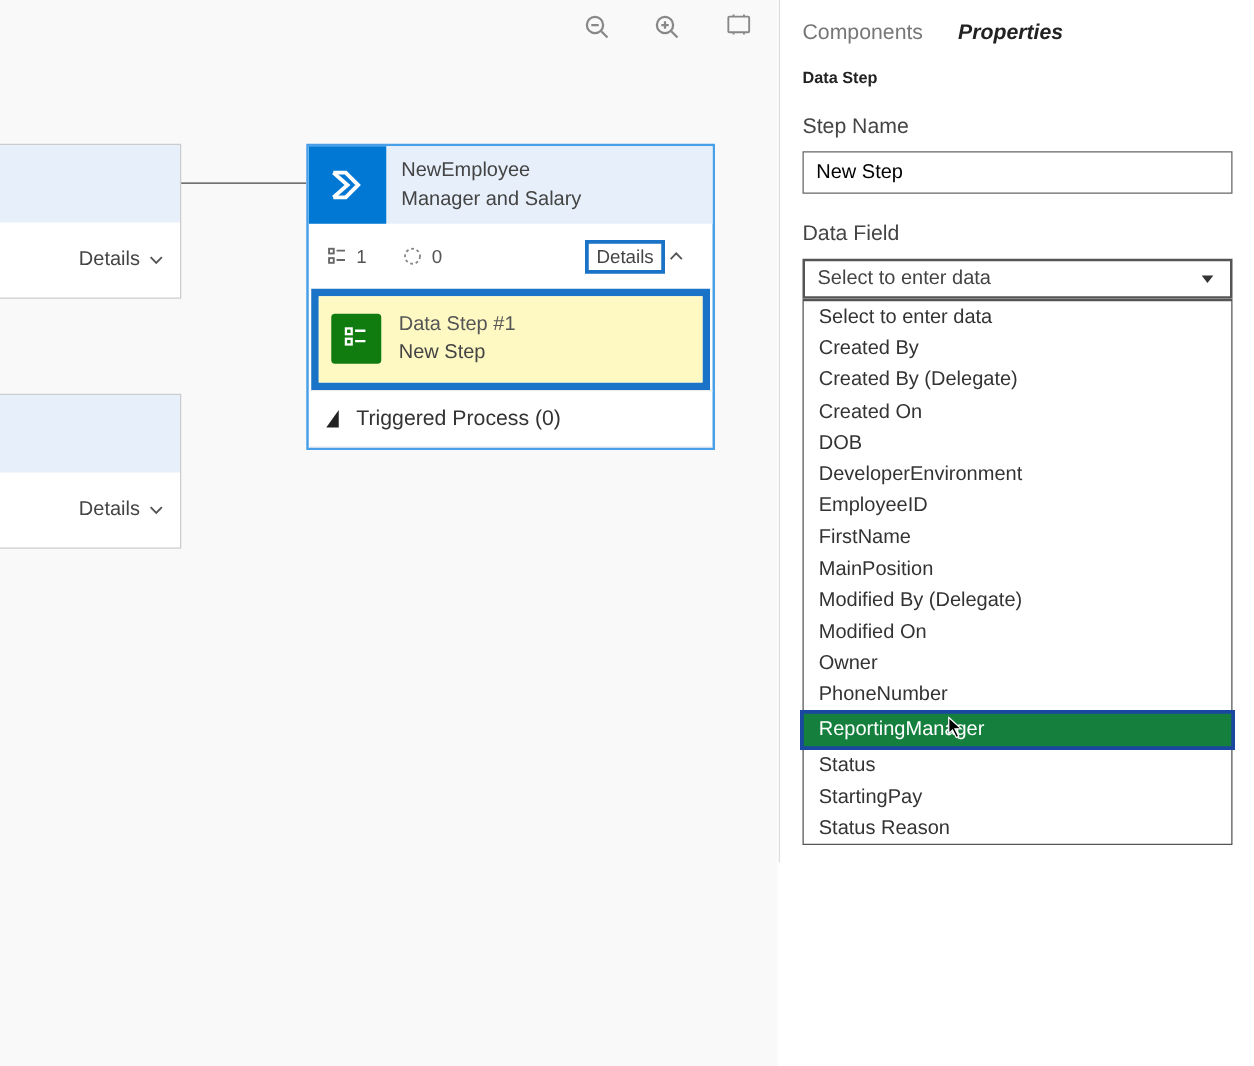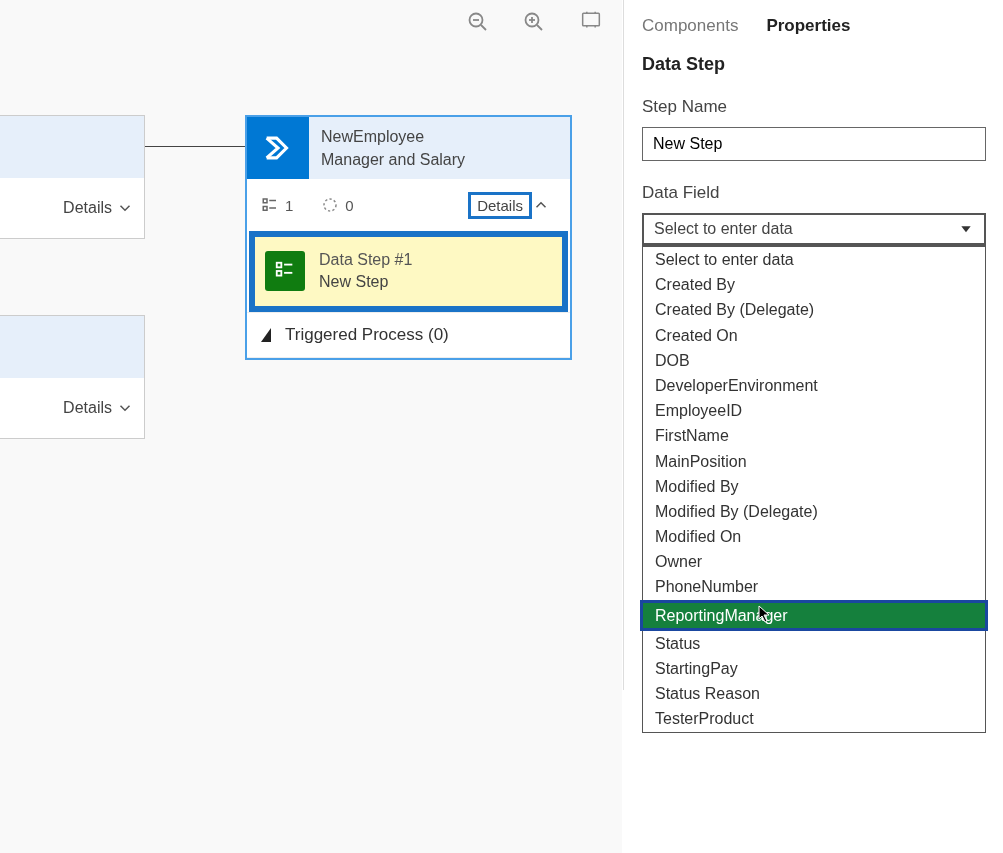--- a/index.html
+++ b/index.html
@@ -150,22 +150,22 @@
     border-left: 1px solid #ddd;
     padding: 0 0 0 18px;
   }
   .tabs {
     display: flex;
     gap: 28px;
     padding: 16px 0 18px 0;
     font-size: 17px;
   }
   .tab-inactive { color: #777; }
-  .tab-active { color: #222; font-weight: 600; }
-  .panel-title { font-size: 18px; font-weight: 600; color:#222; margin-bottom: 22px;}
+  .tab-active { color: #222; font-weight: 600; font-style: italic; }
+  .panel-title { font-size: 13px; font-weight: 600; color:#222; margin-bottom: 22px;}
   .field-label { font-size: 17px; color:#444; margin-bottom: 10px;}
   .text-input {
     width: 344px;
     border: 1px solid #666;
     padding: 7px 10px;
     font-size: 16px;
     font-family: inherit;
     margin-bottom: 22px;
   }
   .select-box {
@@ -333,26 +333,24 @@
   <div class="dropdown-list" id="dd-list">
       <div class="dd-item">Select to enter data</div>
       <div class="dd-item">Created By</div>
       <div class="dd-item">Created By (Delegate)</div>
       <div class="dd-item">Created On</div>
       <div class="dd-item">DOB</div>
       <div class="dd-item">DeveloperEnvironment</div>
       <div class="dd-item">EmployeeID</div>
       <div class="dd-item">FirstName</div>
       <div class="dd-item">MainPosition</div>
-      <div class="dd-item">Modified By</div>
       <div class="dd-item">Modified By (Delegate)</div>
       <div class="dd-item">Modified On</div>
       <div class="dd-item">Owner</div>
       <div class="dd-item">PhoneNumber</div>
       <div class="dd-item selected">ReportingManager<span class="cursor" style="left: 115px; top: 2px;"><svg width="14" height="18" viewBox="0 0 14 18">
             <path d="M1 1 L1 14 L4 11 L7 17 L9 16 L6 10 L11 10 Z" fill="#000" stroke="#fff" stroke-width="1"></path>
           </svg></span></div>
       <div class="dd-item">Status</div>
       <div class="dd-item">StartingPay</div>
       <div class="dd-item">Status Reason</div>
-      <div class="dd-item">TesterProduct</div>
     </div>
 </div>
 
 </body></html>

